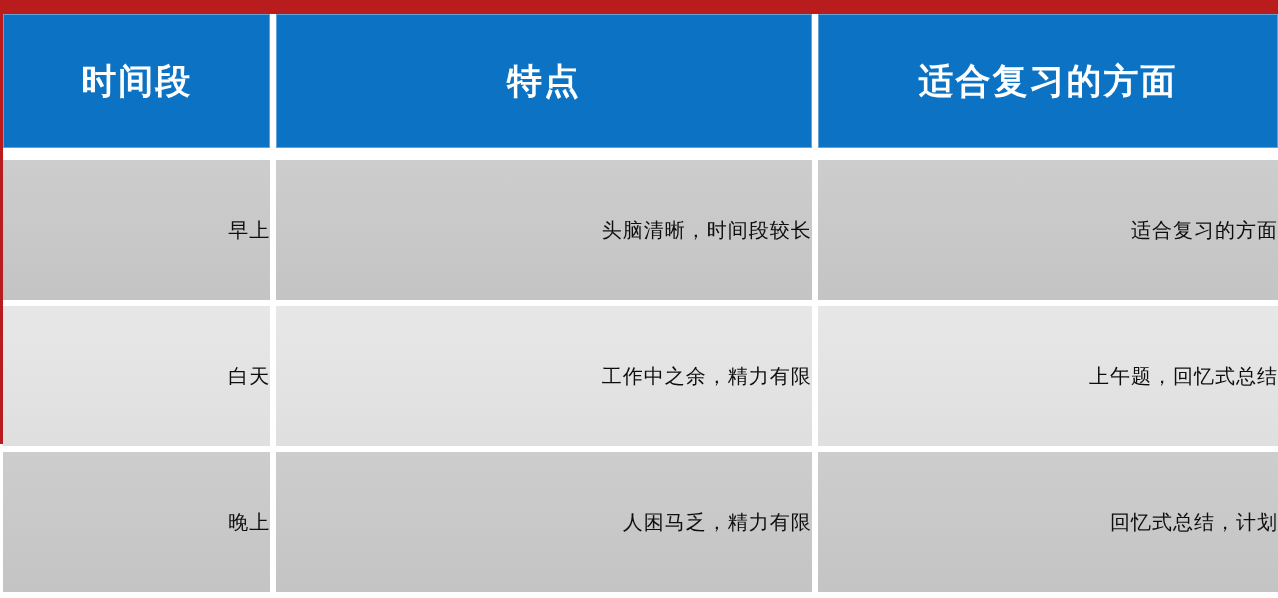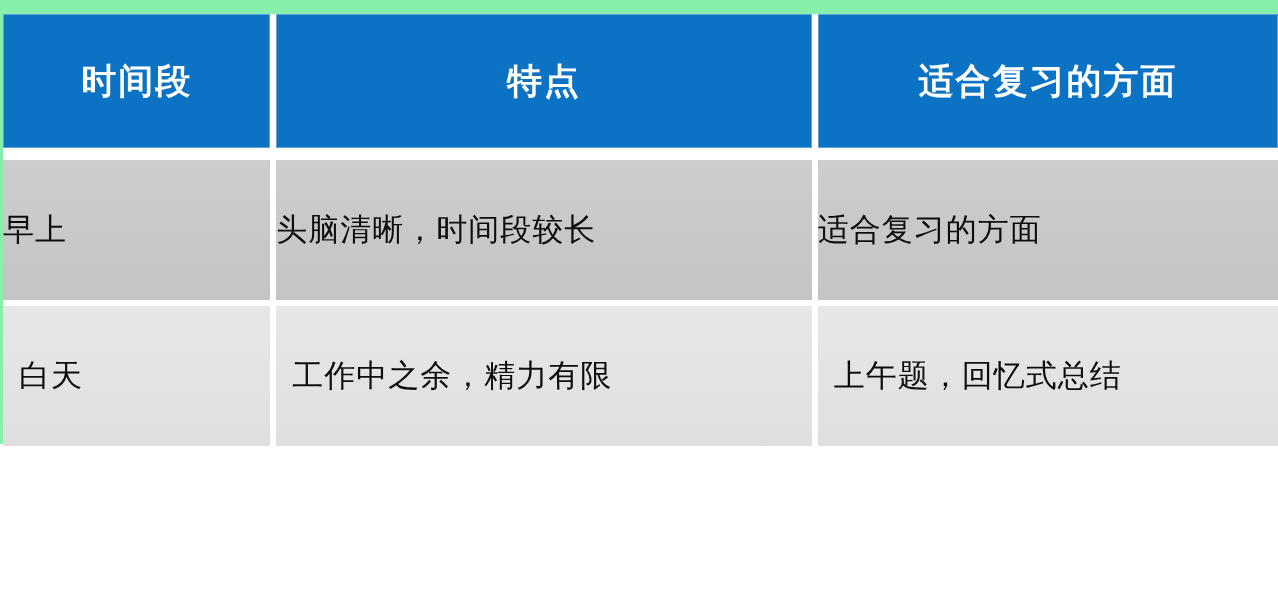--- a/index.html
+++ b/index.html
@@ -13,21 +13,21 @@
     overflow: hidden;
     font-family: "Liberation Sans", "DejaVu Sans", sans-serif;
   }
 
   .table-wrap {
     position: absolute;
     left: 0;
     top: 0;
     width: 1278px;
     height: 444px;
-    background: #86efac;
+    background: #b91c1c;
   }
 
   .review-table {
     position: absolute;
     left: 3px;
     top: 14px;
     width: 1275px;
     border-collapse: separate;
     border-spacing: 0;
     table-layout: fixed;
@@ -63,24 +63,24 @@
     border: 0;
   }
 
   
   tbody td {
     height: 140px;
     padding: 0;
     border: 0;
     border-right: 6px solid #ffffff;
     border-bottom: 6px solid #ffffff;
-    text-align: left;
+    text-align: right;
     vertical-align: middle;
     color: #0d0d0d;
-    font-size: 31px;
+    font-size: 20px;
     font-weight: 400;
     letter-spacing: 1px;
   }
   tbody td.last { border-right: 0; }
   tbody tr.last td { border-bottom: 0; }
 
   tbody tr.shade-dark td {
     background: linear-gradient(180deg, #cdcdcd 0%, #c8c8c8 55%, #c4c4c4 100%);
   }
   tbody tr.shade-light td {
@@ -133,15 +133,26 @@
           <span class="cell-text">白天</span>
         </td>
         <td>
           <span class="cell-text">工作中之余，精力有限</span>
         </td>
         <td class="last">
           <span class="cell-text">上午题，回忆式总结</span>
         </td>
       </tr>
 
+      <tr class="shade-dark last">
+        <td>
+          <span class="cell-text">晚上</span>
+        </td>
+        <td>
+          <span class="cell-text">人困马乏，精力有限</span>
+        </td>
+        <td class="last">
+          <span class="cell-text">回忆式总结，计划</span>
+        </td>
+      </tr>
     </tbody>
   </table>
 </div>
 
 </body></html>

